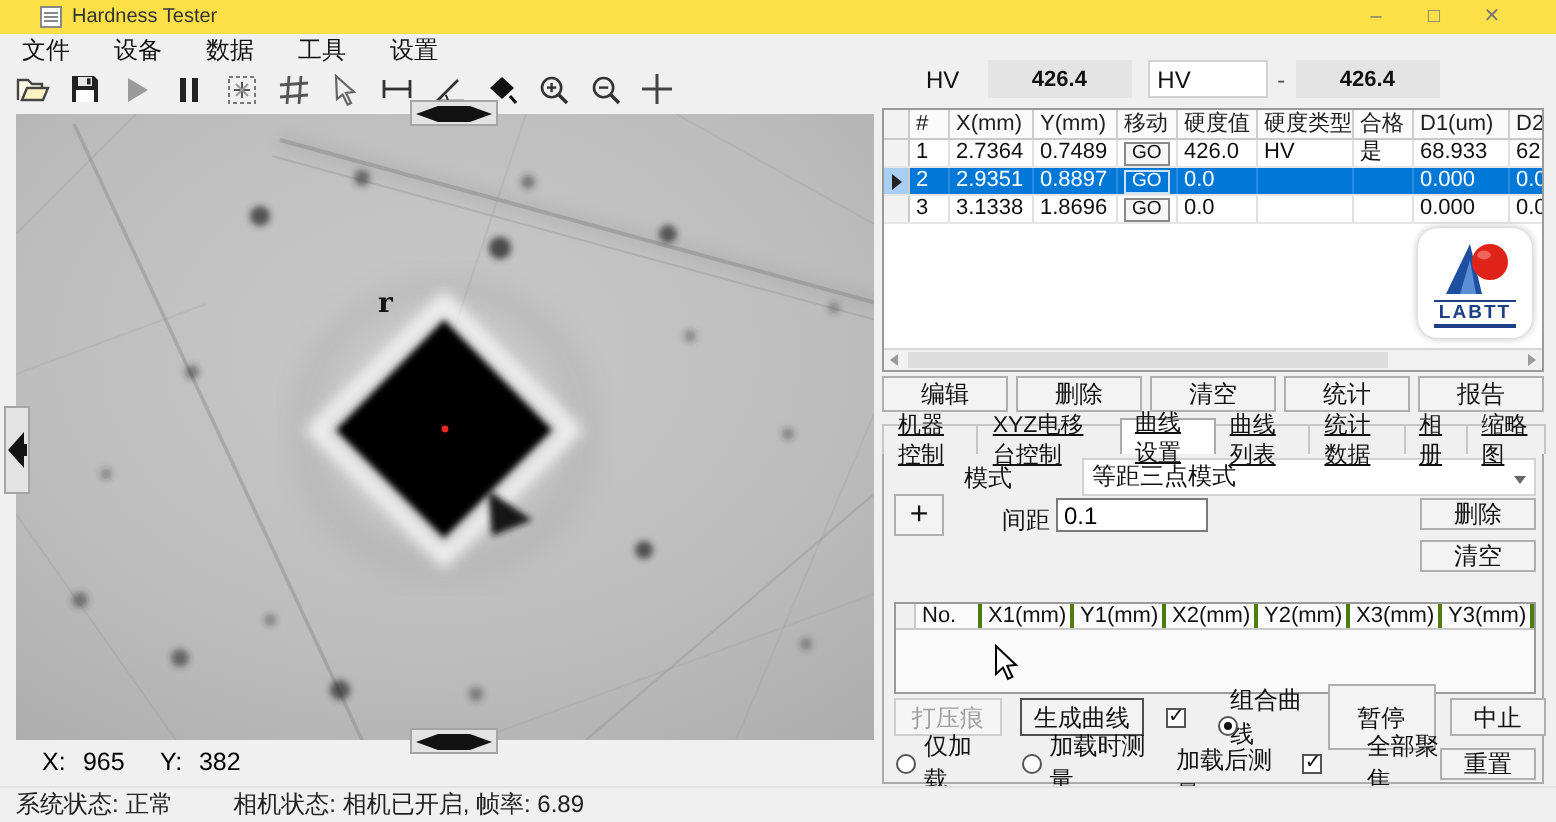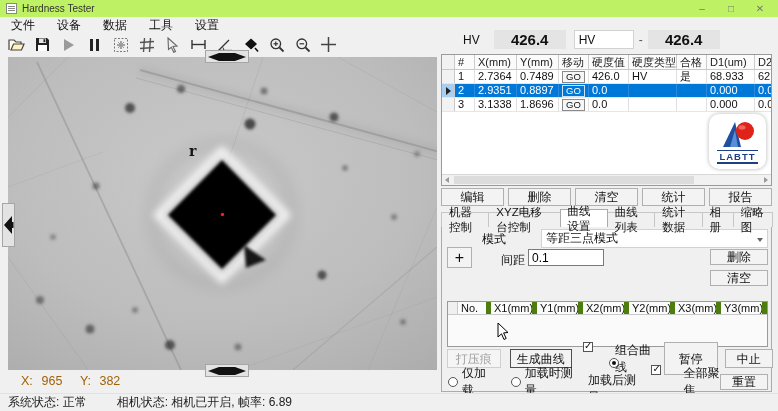--- a/index.html
+++ b/index.html
@@ -4,51 +4,51 @@
 <style>
   * { margin:0; padding:0; box-sizing:border-box; }
   html,body { background:#888; }
   #win {
     position:relative; width:778px; height:411px; background:#f0f0f0;
     font-family:"Liberation Sans", sans-serif; font-size:12px; color:#111;
     overflow:hidden; user-select:none;
   }
   
   #titlebar { position:absolute; left:0; top:0; width:778px; height:17px;
-    background:#bef264; display:flex; align-items:center; padding:0 6px; gap:5px; }
+    background:#fde047; display:flex; align-items:center; padding:0 20px; gap:5px; }
   #titlebar .ttl { font-size:10px; color:#333; }
   #titlebar .sp { flex:1; }
   .winbtn { width:24px; text-align:center; font-size:10px; color:#777; line-height:16px; cursor:default; }
   
   #menubar { position:absolute; left:0; top:17px; width:778px; height:17px;
     display:flex; align-items:center; }
   .menu-item { padding:0 11px; font-size:12px; color:#111; }
   
   #toolbar { position:absolute; left:0; top:33px; width:440px; height:23px;
     display:flex; align-items:center; padding-left:7px; gap:7px; }
   .tbtn { width:19px; height:19px; display:flex; align-items:center; justify-content:center; }
   .tbtn svg { display:block; }
   
   #viewport { position:absolute; left:8px; top:57px; width:429px; height:313px; background:#bdbdbd; }
   #viewport svg.scene { position:absolute; left:0; top:0; }
   .marker-h { position:absolute; width:44px; height:13px; background:#e3e3e3;
     border:1px solid #a5a5a5; display:flex; align-items:center; justify-content:center; z-index:5; }
   .marker-v { position:absolute; width:13px; height:44px; background:#e3e3e3;
     border:1px solid #a5a5a5; display:flex; align-items:center; justify-content:center; z-index:5; }
-  #coords { position:absolute; left:8px; top:374px; width:420px; height:16px; font-size:12.5px; color:#a16207; }
+  #coords { position:absolute; left:8px; top:374px; width:420px; height:16px; font-size:12.5px; color:#000000; }
   #coords span { display:inline-block; }
   
   #statusbar { position:absolute; left:0; top:393px; width:778px; height:18px;
     border-top:1px solid #e2e2e2; display:flex; align-items:center; padding-left:8px; gap:30px;
     font-size:12px; color:#222; background:#f0f0f0; }
   
   #hvrow { position:absolute; left:441px; top:29px; width:332px; height:21px;
     display:flex; align-items:center; }
   #hvrow .hvlabel { margin-left:22px; font-size:12px; }
-  .valbox { width:72px; height:19px; background:#e4e4e4; font-weight:bold; font-size:15px;
+  .valbox { width:72px; height:19px; background:#e4e4e4; font-weight:bold; font-size:11px;
     display:flex; align-items:center; justify-content:center; }
   #hv-box-l { margin-left:14px; }
   .combo { height:19px; background:#fff; border:1px solid #d2d2d2; display:flex;
     align-items:center; padding:0 4px; font-size:12px; position:relative; }
   #hv-select { width:60px; margin-left:8px; }
   #hvrow .dash { width:14px; text-align:center; color:#555; }
   
   #rtable { position:absolute; left:441px; top:54px; width:331px; height:132px;
     background:#fff; border:1px solid #9a9a9a; overflow:hidden; }
   .rrow { display:flex; height:14px; line-height:13px; font-size:11px; white-space:nowrap; }
@@ -77,48 +77,48 @@
     border-radius:10px; box-shadow:0 0 4px rgba(0,0,0,.3); display:flex; flex-direction:column;
     align-items:center; justify-content:center; }
   #logo .ltext { font-size:9.5px; font-weight:bold; letter-spacing:1px; color:#1e3f86;
     border-top:1px solid #1e3f86; border-bottom:2px solid #1e3f86; line-height:11px; padding:0 2px; }
   
   #actions { position:absolute; left:441px; top:188px; width:331px; height:18px; display:flex; gap:4px; }
   .btn { background:#f3f3f3; border:1px solid #b0b0b0; font-size:12px; color:#111;
     display:flex; align-items:center; justify-content:center; line-height:1; }
   #actions .btn { flex:1; }
   
-  #tabbar { position:absolute; left:441px; top:209px; width:331px; height:18px; display:flex; align-items:flex-end; z-index:2; }
+  #tabbar { position:absolute; left:441px; top:209px; width:331px; height:18px; display:flex; align-items:flex-end; z-index:2;text-decoration:underline; }
   .tab { padding:2px 7px 2px; font-size:11.5px; background:#f0f0f0; border:1px solid #c6c6c6;
     border-bottom:none; height:15px; display:flex; align-items:center; margin-right:-1px; }
   .tab.active { background:#fff; height:18px; border-color:#ababab; z-index:3; }
   
   #panel { position:absolute; left:441px; top:226px; width:331px; height:166px;
     border:1px solid #ababab; background:#f0f0f0; }
   #panel .lab { position:absolute; font-size:12px; color:#111; }
   #mode-select { position:absolute; left:99px; top:2px; width:227px; }
   .combo .arrow { position:absolute; right:4px; top:8px; width:0; height:0;
     border-left:3.5px solid transparent; border-right:3.5px solid transparent; border-top:4px solid #666; }
   #add-btn { position:absolute; left:5px; top:20px; width:25px; height:21px; font-size:16px; }
   #spacing-input { position:absolute; left:86px; top:22px; width:76px; height:17px;
     border:1px solid #7a7a7a; background:#fff; font-size:12px; padding-left:3px;
     font-family:"Liberation Sans", sans-serif; }
   #del-curve { position:absolute; left:268px; top:22px; width:58px; height:16px; }
   #clr-curve { position:absolute; left:268px; top:43px; width:58px; height:16px; }
   #ptable { position:absolute; left:5px; top:74px; width:321px; height:46px; background:#fafafa; border:1px solid #9a9a9a; overflow:hidden; }
   .prow { display:flex; height:13px; line-height:12px; font-size:11px; border-bottom:1px solid #c9c9c9; background:#fbfbfb; }
-  .pcell { padding-left:3px; border-right:5px solid #4d7c0f; overflow:hidden; flex:none; }
+  .pcell { padding-left:3px; border-right:2px solid #4d7c0f; overflow:hidden; flex:none; }
   .pgut { width:10px; flex:none; background:#f0f0f0; border-right:1px solid #c9c9c9; }
   .p0{width:33px}.pc{width:46px}
   .brow { position:absolute; left:0; width:331px; display:flex; align-items:center; }
   #brow1 { top:122px; height:19px; }
   #brow2 { top:147px; height:15px; }
   .btn.disabled { color:#9f9f9f; border-color:#cfcfcf; background:#f5f5f5; }
   .btn.default { border:1px solid #4f4f4f; }
-  .chk { display:flex; gap:22px; font-size:12px; }
+  .chk { display:flex; align-items:center; gap:22px; font-size:12px; }
   .box { width:10px; height:10px; border:1px solid #555; background:#fff; position:relative; flex:none; }
   .box.checked::after { content:"✓"; position:absolute; left:0px; top:-3px; font-size:10px; color:#111; }
   .radio { display:flex; align-items:center; gap:4px; font-size:12px; }
   .rdot { width:10px; height:10px; border:1px solid #555; border-radius:50%; background:#fff; position:relative; flex:none; }
   .rdot.selected::after { content:""; position:absolute; left:2px; top:2px; width:4px; height:4px; border-radius:50%; background:#111; }
   
   #cursor { position:absolute; left:497px; top:322px; z-index:20; pointer-events:none; }
 </style>
 </head>
 <body>

